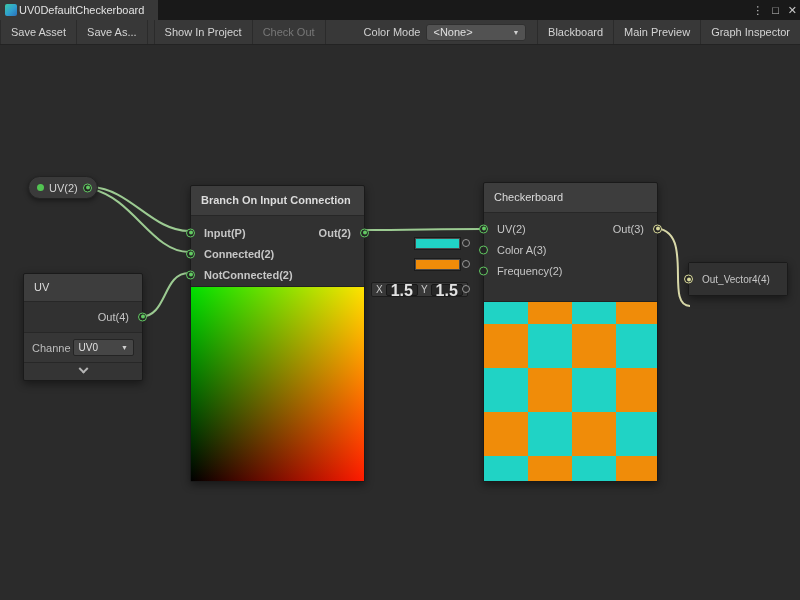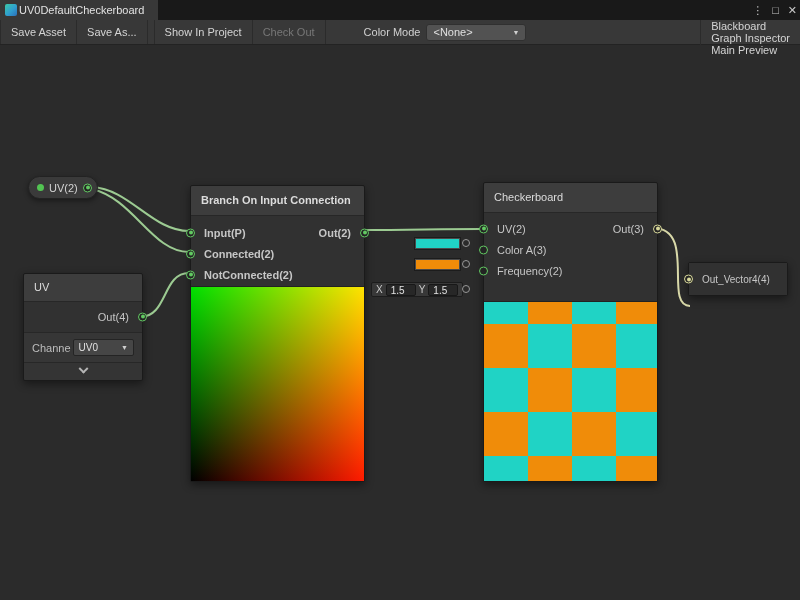--- a/index.html
+++ b/index.html
@@ -19,21 +19,21 @@
   .win-controls span { cursor:default; line-height:20px; }
 
   
   .toolbar { position:absolute; top:20px; left:0; right:0; height:25px; background:#383838; border-bottom:1px solid #232323; display:flex; align-items:center; z-index:10; }
   .tb-btn { height:100%; display:flex; align-items:center; padding:0 10px; border-right:1px solid #2b2b2b; color:#d4d4d4; white-space:nowrap; }
   .tb-btn.first { border-left:1px solid #2b2b2b; }
   .tb-btn.disabled { color:#777; }
   .tb-label { margin-left:32px; padding:0 6px; color:#d0d0d0; }
   .tb-dd { display:flex; align-items:center; justify-content:space-between; width:100px; height:17px; background:#525252; border:1px solid #303030; border-radius:3px; padding:0 6px; margin-right:8px; color:#e0e0e0; }
   .tb-dd .arrow { font-size:7px; color:#cfcfcf; margin-left:6px; }
-  .tb-right { margin-left:auto; display:flex; height:100%;flex-direction:column; }
+  .tb-right { margin-left:auto; display:flex; height:100%; }
   .tb-right .tb-btn { border-left:1px solid #2b2b2b; border-right:none; }
 
   
   .canvas { position:absolute; top:46px; left:0; right:0; bottom:0; background:#2b2b2b; }
   svg.edges { position:absolute; top:0; left:0; width:800px; height:600px; z-index:1; pointer-events:none; }
   svg.edges path { pointer-events:stroke; }
 
   
   .node { position:absolute; background:#343434; border:1px solid #1a1a1a; border-radius:2px; box-shadow:0 3px 8px rgba(0,0,0,.45); z-index:2; }
   .node-title { height:30px; line-height:29px; padding:0 10px; background:#3d3d3d; border-bottom:1px solid #272727; color:#dcdcdc; white-space:nowrap; overflow:hidden; border-radius:2px 2px 0 0; }
@@ -68,21 +68,21 @@
   .mini-dd .arrow { font-size:7px; color:#cfcfcf; }
   .collapse-row { height:18px; display:flex; align-items:center; justify-content:center; background:#343434; border-top:1px solid #272727; border-radius:0 0 2px 2px; }
   .chev { width:7px; height:7px; border-right:2px solid #b5b5b5; border-bottom:2px solid #b5b5b5; transform:rotate(45deg) translate(-2px,-2px); }
 
   
   .ctl-color { position:absolute; width:47px; height:13px; background:#4a4a4a; border:1px solid #1c1c1c; padding:1px; z-index:2; }
   .ctl-color .swatch { width:100%; height:100%; }
   .mini-port { position:absolute; width:8px; height:8px; border-radius:50%; border:1px solid #989898; background:#2b2b2b; z-index:2; }
   .ctl-freq { position:absolute; display:flex; align-items:center; gap:3px; height:15px; padding:0 4px; background:#383838; border:1px solid #1c1c1c; border-radius:2px; z-index:2; }
   .ctl-freq .axis { font-size:10px; color:#c9c9c9; }
-  .vfield { background:#272727; border:1px solid #181818; border-radius:2px; height:12px; line-height:11px; padding:0 4px; font-size:10px; color:#e2e2e2; min-width:30px; }
+  .vfield { background:#272727; border:1px solid #181818; border-radius:2px; height:12px; line-height:11px; padding:0 4px; font-size:16px; color:#e2e2e2; min-width:30px;font-weight:bold; }
 </style>
 </head>
 <body>
 
 <div class="titlebar">
   <div class="tab">
     <span class="tab-icon"></span>
     <span class="tab-label">UV0DefaultCheckerboard</span>
   </div>
   <div class="win-controls">
@@ -97,22 +97,22 @@
   <div class="tb-btn">Save As...</div>
   <div class="tb-btn" style="margin-left:6px;border-left:1px solid #2b2b2b;">Show In Project</div>
   <div class="tb-btn disabled">Check Out</div>
   <div class="tb-label">Color Mode</div>
   <div class="tb-dd">
     <span>&lt;None&gt;</span>
     <span class="arrow">▼</span>
   </div>
   <div class="tb-right">
     <div class="tb-btn">Blackboard</div>
+    <div class="tb-btn">Main Preview</div>
     <div class="tb-btn">Graph Inspector</div>
-    <div class="tb-btn">Main Preview</div>
   </div>
 </div>
 
 <div class="canvas"></div>
 
 <svg class="edges">
   <path d="M 92 187 C 130 189, 152 231, 189 231" stroke="#9ccb92" stroke-width="2" fill="none"></path>
   <path d="M 92 189 C 134 199, 152 252, 189 252" stroke="#9ccb92" stroke-width="2" fill="none"></path>
   <path d="M 140 317 C 168 317, 162 273, 189 273" stroke="#9ccb92" stroke-width="2" fill="none"></path>
   <path d="M 361 230 C 412 230, 436 229, 482 229" stroke="#9ccb92" stroke-width="2" fill="none"></path>

